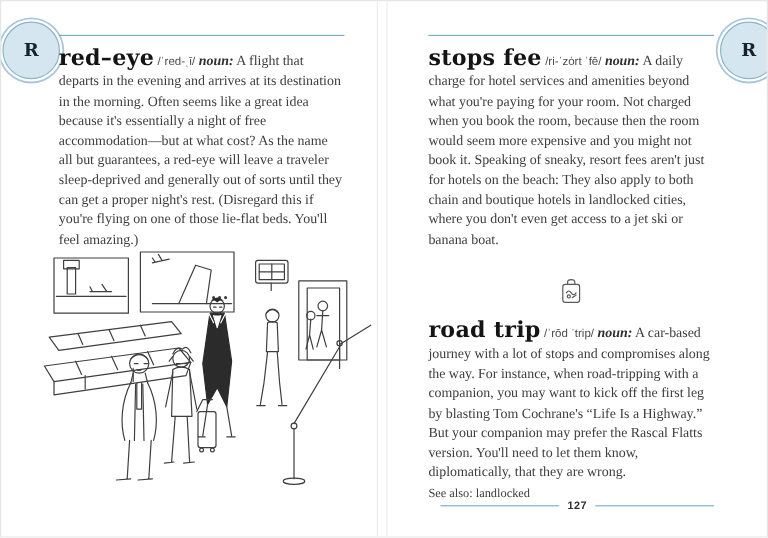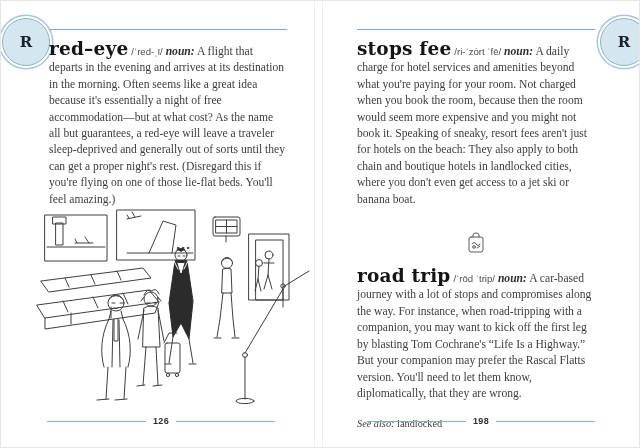--- a/index.html
+++ b/index.html
@@ -21,21 +21,21 @@
   .page-right .content{left:36px;width:238px;}
   .rule{border-top:1.6px solid #7aaec2;margin-bottom:11px;}
   .entry{margin:0 0 14px 0;font-size:11.6px;line-height:16.4px;color:#3d3d3d;text-align:left;}
   .headword{
     font-family:"DejaVu Serif", serif;font-weight:bold;font-size:18.5px;
     color:#141414;letter-spacing:.2px;
   }
   .pron{font-family:"Liberation Sans", sans-serif;font-size:9.6px;color:#4c4c4c;}
   .pos{font-style:italic;font-weight:bold;color:#2e2e2e;}
   .see-also{margin:3px 0 0 0;font-size:10.3px;color:#3d3d3d;}
-  .see-also .lbl{font-style:italic;text-align:right;}
+  .see-also .lbl{text-align:right;}
   .divider{height:40px;display:flex;align-items:center;justify-content:center;margin:2px 0 6px 0;}
   .letter-tab{
     position:absolute;top:17px;width:46px;height:46px;border-radius:50%;
     background:#d6e6f0;border:1px solid #8cb4c9;
     box-shadow:0 0 0 2px #ffffff, 0 0 0 3.5px #a9c7d8;
     display:flex;align-items:center;justify-content:center;
     font-family:"DejaVu Serif", serif;font-weight:bold;font-size:15px;color:#17222d;
   }
   .tab-left{left:1px;}
   .tab-right{left:599px;}
@@ -162,25 +162,20 @@
         <path d="M252,80 L278,64"></path>
         <path d="M252,82 L214,146"></path>
         <circle cx="252" cy="79" r="2.2"></circle>
         <path d="M252,81 L252,100"></path>
         <circle cx="214" cy="148" r="2.4"></circle>
         <path d="M214,150 L214,192"></path>
         <ellipse cx="214" cy="194" rx="9" ry="2.6"></ellipse>
       </g>
     </svg>
 
-    <div class="footer">
-      <div class="fline"></div>
-      <span class="pageno">126</span>
-      <div class="fline"></div>
-    </div>
   </div>
 
   <div class="page page-right">
     <div class="content">
       <div class="rule"></div>
       <p class="entry">
         <span class="headword">stops fee</span>
         <span class="pron">/ri-ˈzȯrt ˈfē/</span>
         <span class="pos">noun:</span>
         <span class="def">A daily charge for hotel services and amenities beyond what you're paying for your room. Not charged when you book the room, because then the room would seem more expensive and you might not book it. Speaking of sneaky, resort fees aren't just for hotels on the beach: They also apply to both chain and boutique hotels in landlocked cities, where you don't even get access to a jet ski or banana boat.</span>
@@ -189,33 +184,33 @@
       <div class="divider">
         <svg width="20" height="23" viewBox="0 0 20 23" fill="none" stroke="#5a5a5a" stroke-width="1" stroke-linecap="round" stroke-linejoin="round">
           <path d="M7,6 L7,4 Q7,2 10,2 Q13,2 13,4 L13,6"></path>
           <rect x="3" y="6" width="14" height="15" rx="2"></rect>
           <path d="M6,13 q2,-3 4,0 q2,3 4,0"></path>
           <circle cx="8" cy="16" r="1.3"></circle>
           <path d="M11,17 l3,-2"></path>
         </svg>
       </div>
 
-      <p class="entry" style="margin-bottom:16px;">
+      <p class="entry" style="margin-bottom:4px;">
         <span class="headword">road trip</span>
         <span class="pron">/ˈrōd ˈtrip/</span>
         <span class="pos">noun:</span>
         <span class="def">A car-based journey with a lot of stops and compromises along the way. For instance, when road-tripping with a companion, you may want to kick off the first leg by blasting Tom Cochrane's “Life Is a Highway.” But your companion may prefer the Rascal Flatts version. You'll need to let them know, diplomatically, that they are wrong.</span>
       </p>
       <p class="see-also">
         <span class="lbl">See also:</span>
         <span>landlocked</span>
       </p>
     </div>
 
     <div class="footer">
       <div class="fline"></div>
-      <span class="pageno">198</span>
+      <span class="pageno">127</span>
       <div class="fline"></div>
     </div>
   </div>
 
   <div class="gutter"></div>
 </div>
 
 </body></html>

